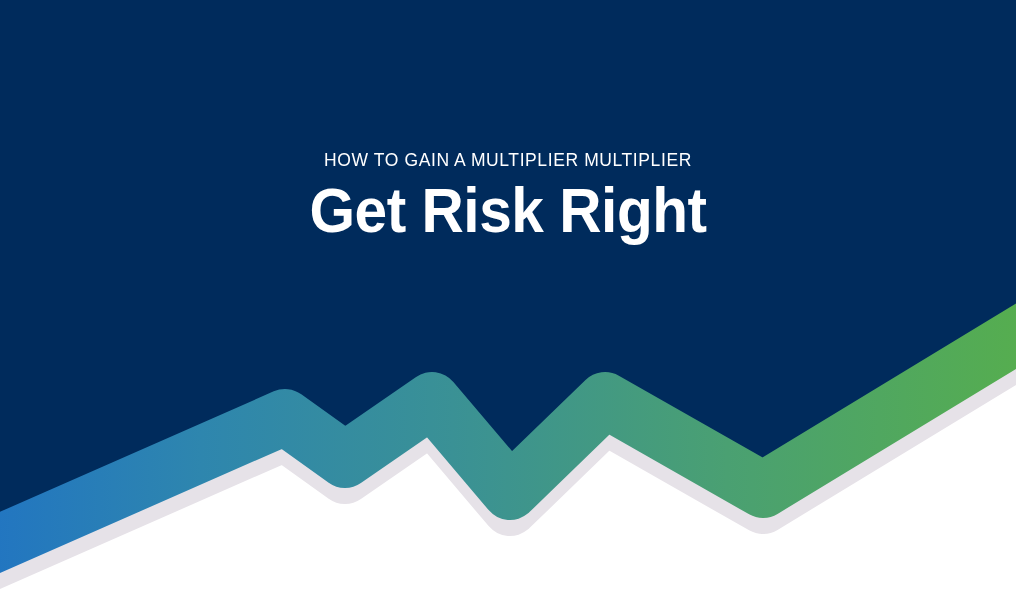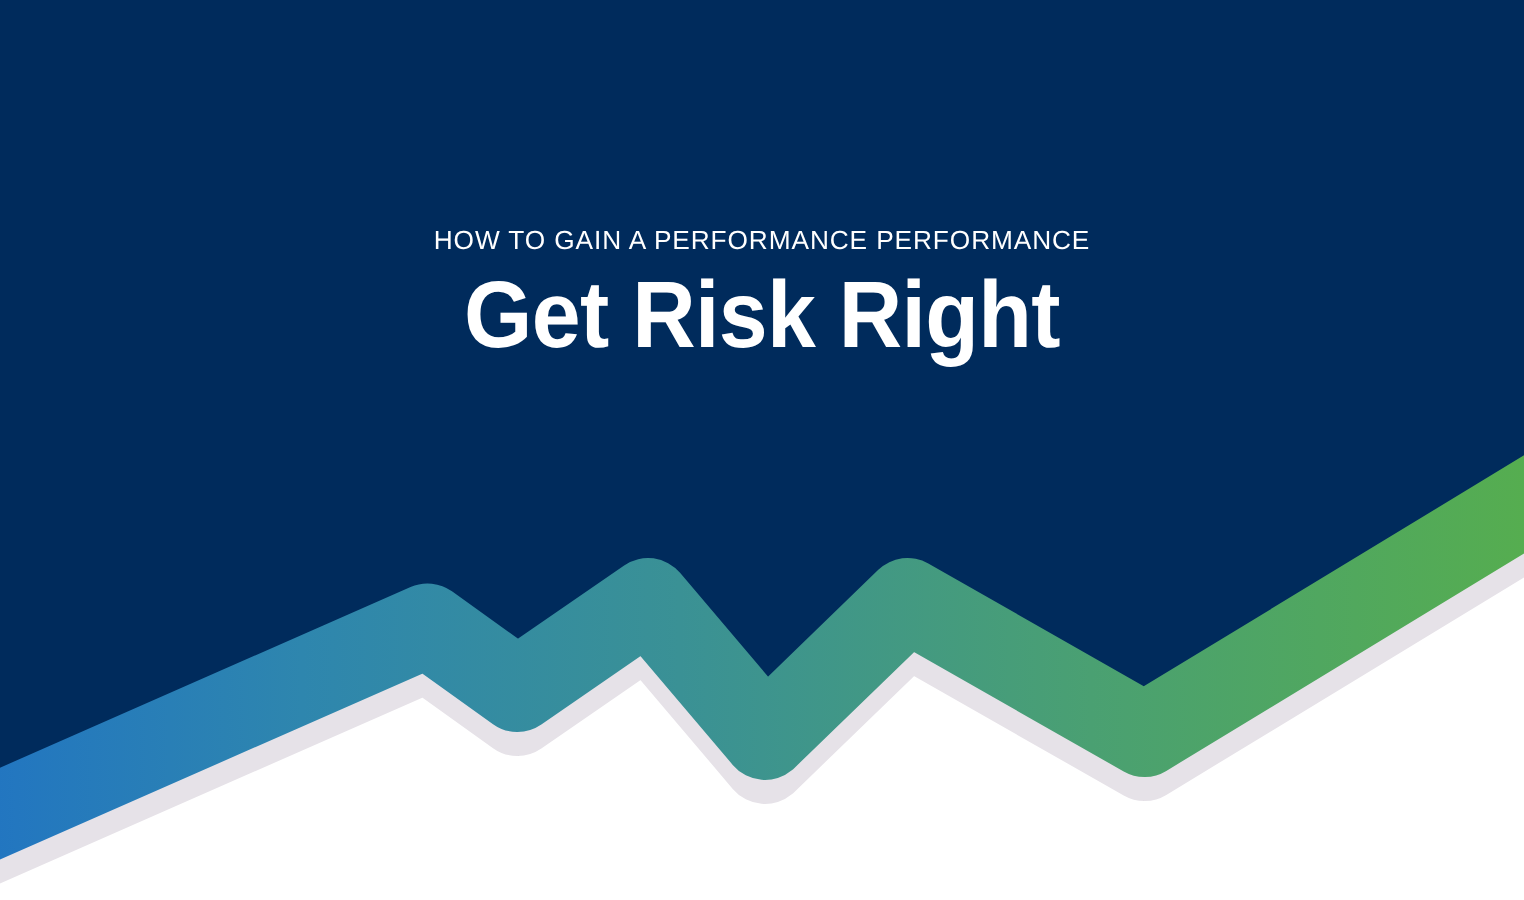--- a/index.html
+++ b/index.html
@@ -95,17 +95,17 @@
 
       <path id="white-underfill" fill="#FFFFFF" stroke="none" d="M-40 604 L285 461 L345 504 L432 444 L510 536 L605 444 L763 534 L1056 356 L1056 700 L-40 700 Z"></path>
 
       <path id="shadow-line" fill="none" stroke="#E6E2E8" stroke-width="56" stroke-linejoin="round" stroke-linecap="butt" d="M-40 576 L285 433 L345 476 L432 416 L510 508 L605 416 L763 506 L1056 328"></path>
 
       <path id="zig-line" fill="none" stroke="url(#zigGrad)" stroke-width="56" stroke-linejoin="round" stroke-linecap="butt" d="M-40 560 L285 417 L345 460 L432 400 L510 492 L605 400 L763 490 L1056 312"></path>
     </svg>
   </div>
 
   <div id="title-block">
-    <div id="eyebrow">HOW TO GAIN A PERFORMANCE PERFORMANCE</div>
+    <div id="eyebrow">HOW TO GAIN A MULTIPLIER MULTIPLIER</div>
     <div id="headline">Get Risk Right</div>
   </div>
 
 </div>
 
 </body></html>

